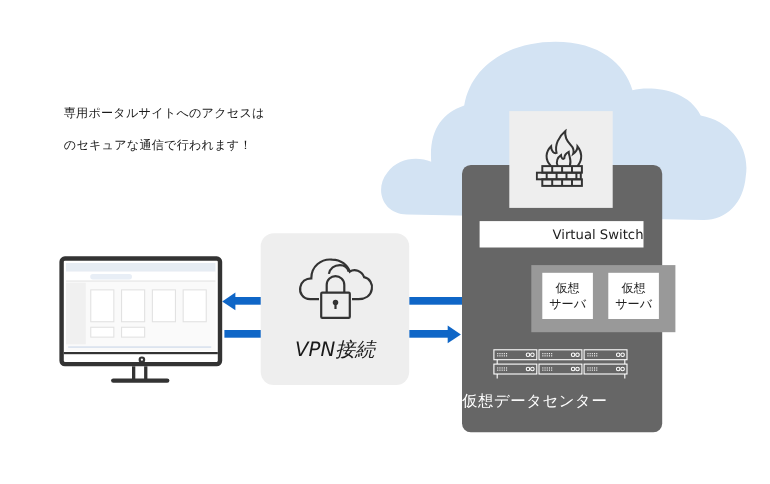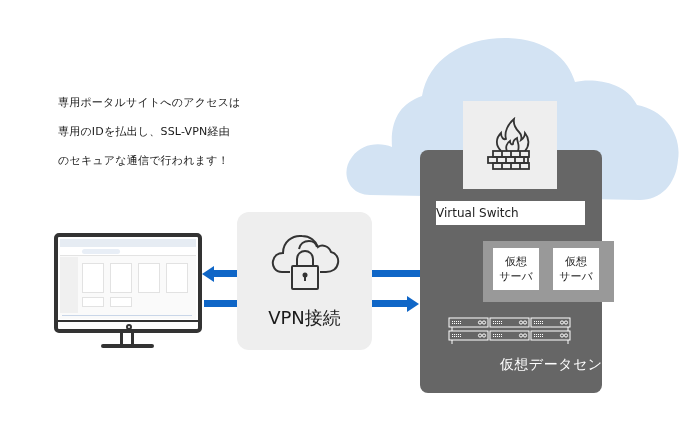--- a/index.html
+++ b/index.html
@@ -29,51 +29,50 @@
   .scr-line { position: absolute; height: 1px; background: #c9d6e8; }
 
   
   .arrow { position: absolute; height: 7px; background: #0f66c7; }
   .arrow-head-left { position: absolute; width: 0; height: 0; border-top: 8px solid transparent; border-bottom: 8px solid transparent; border-right: 12px solid #0f66c7; }
   .arrow-head-right { position: absolute; width: 0; height: 0; border-top: 8px solid transparent; border-bottom: 8px solid transparent; border-left: 12px solid #0f66c7; }
 
   
   .vpn-box { position: absolute; left: 237px; top: 212px; width: 135px; height: 138px; background: #eeeeee; border-radius: 12px; }
   .vpn-icon { position: absolute; left: 33px; top: 18px; width: 70px; height: 64px; }
-  .vpn-label { position: absolute; left: 0; right: 0; top: 94px; text-align: center; font-size: 18px; color: #1a1a1a; }
+  .vpn-label { position: absolute; left: 0; right: 0; top: 94px; text-align: center; font-size: 18px; color: #1a1a1a; font-style: italic; }
 
   
   .dc { position: absolute; left: 420px; top: 150px; width: 182px; height: 243px; background: #666666; border-radius: 8px; }
   .fw-box { position: absolute; left: 463px; top: 101px; width: 94px; height: 88px; background: #eeeeee; }
   .fw-icon { position: absolute; left: 24px; top: 16px; width: 48px; height: 58px; }
-  .switch { position: absolute; left: 436px; top: 201px; width: 149px; height: 24px; background: #ffffff; text-align: left; font-size: 12px; line-height: 24px; color: #222; }
+  .switch { position: absolute; left: 436px; top: 201px; width: 149px; height: 24px; background: #ffffff; text-align: right; font-size: 12px; line-height: 24px; color: #222; }
   .vm-area { position: absolute; left: 445px; top: 241px; width: 131px; height: 61px; background: #999999; margin-left: 38px; }
   .vm { position: absolute; top: 7px; width: 46px; height: 42px; background: #fff; font-size: 11px; line-height: 15px; text-align: center; color: #222; padding-top: 6px; }
   .vm div { white-space: nowrap; }
   .racks { position: absolute; left: 448px; top: 316px; width: 124px; height: 30px; }
-  .dc-label { position: absolute; left: 420px; top: 356px; width: 212px; text-align: right; font-size: 14px; color: #ffffff; letter-spacing: 0.5px; }
+  .dc-label { position: absolute; left: 420px; top: 356px; width: 212px; text-align: left; font-size: 14px; color: #ffffff; letter-spacing: 0.5px; }
 </style>
 </head>
 <body>
 
 <svg class="cloud" viewBox="0 0 700 440">
   <path d="M370 195
            C 348 195 340 172 352 157
            C 362 143 380 142 392 147
            C 390 118 402 103 422 96
            C 428 60 462 38 505 38
            C 545 38 568 58 575 82
            C 590 78 625 80 637 105
            C 665 110 682 135 678 160
            C 676 185 660 200 640 200 Z" fill="#d3e3f3"></path>
 </svg>
 
 <div class="caption">
   <div>専用ポータルサイトへのアクセスは</div>
-  <div>専用のIDを払出し、SSL-VPN経由</div>
   <div>のセキュアな通信で行われます！</div>
 </div>
 
 <div class="monitor">
   <div class="monitor-frame">
     <div class="monitor-screen">
       <div class="scr-tabbar"></div>
       <div class="scr-url"></div>
       <div class="scr-urlbox"></div>
       <div class="scr-side"></div>

